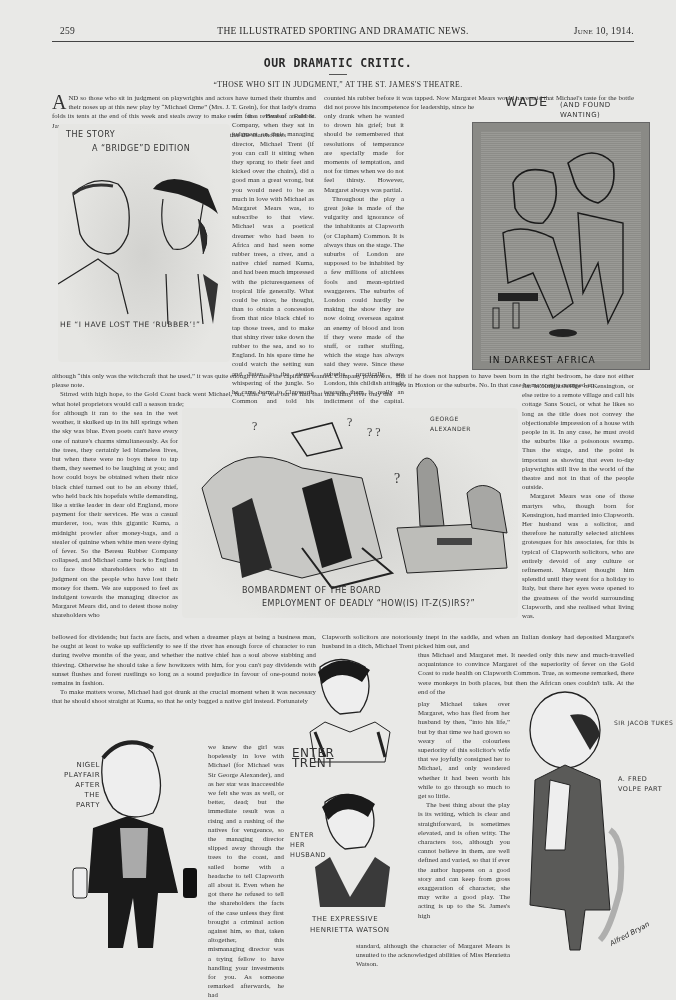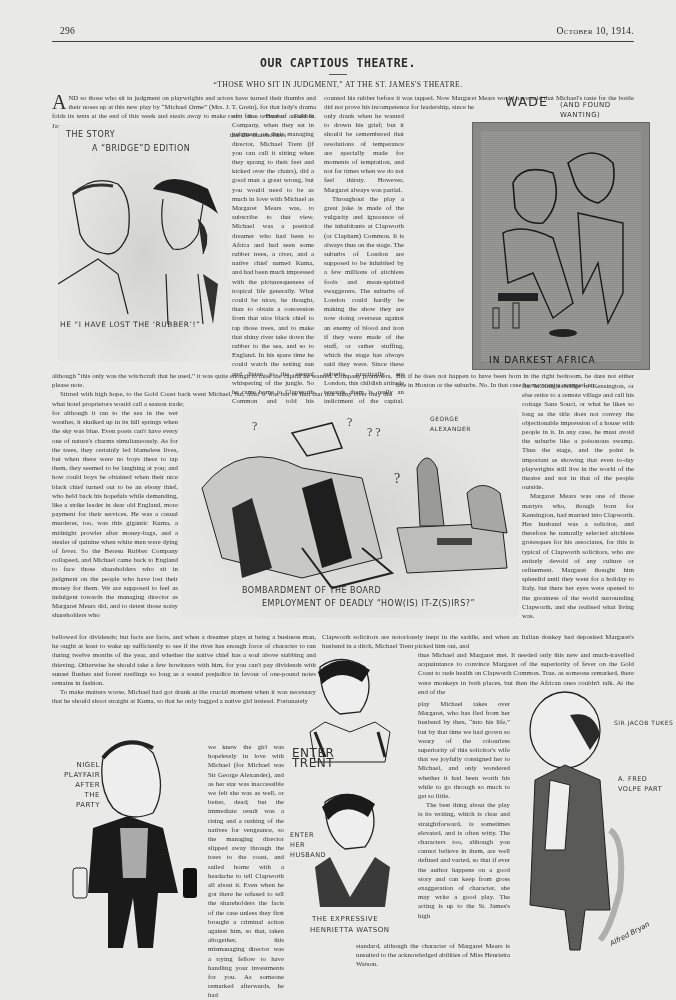--- a/index.html
+++ b/index.html
@@ -22,26 +22,27 @@
   .ill{border-radius:4px;}
   .sketch-bg{background:radial-gradient(ellipse at 50% 55%, #d2d2cf 0%, #e6e6e3 70%);}
   .photo{background:#8a8a86;border:1px solid #666;}
   .photo-inner{position:absolute;inset:8px;background:repeating-linear-gradient(0deg,#9a9a96 0,#9a9a96 1px,#8c8c88 1px,#8c8c88 2px);}
   .sig{font-family:"DejaVu Sans",sans-serif;font-style:italic;font-size:7px;transform:rotate(-28deg);}
 </style>
 </head>
 <body>
 
 <div class="abs hdr">
-  <span class="pg">296</span>
-  <span class="date">October 10, 1914.</span>
+  <span class="pg">259</span>
+  <span class="mast">THE ILLUSTRATED SPORTING AND DRAMATIC NEWS.</span>
+  <span class="date">June 10, 1914.</span>
 </div>
 <div class="abs rule"></div>
 
-<div class="abs title">OUR CAPTIOUS THEATRE.</div>
+<div class="abs title">OUR DRAMATIC CRITIC.</div>
 <div class="abs short"></div>
 <div class="abs sub">“THOSE WHO SIT IN JUDGMENT,” AT THE ST. JAMES'S THEATRE.</div>
 
 <div class="abs txt" style="left:52px;top:93px;width:264px;">
   <p class="first"><span class="dropcap">A</span><span>ND so those who sit in judgment on playwrights and actors have turned their thumbs and their noses up at this new play by “Michael Orme” (Mrs. J. T. Grein), for that lady's drama folds its tents at the end of this week and steals away to make room for a revival of an old St. James's success, His House in Order</span></p>
   <p>The title of this short-lived work is apparently meant to imply that the shareholders</p>
 </div>
 
 <div class="abs txt" style="left:324px;top:93px;width:310px;">counted his rubber before it was tapped. Now Margaret Mears would have said that Michael's taste for the bottle did not prove his incompetence for leadership, since he</div>
 

